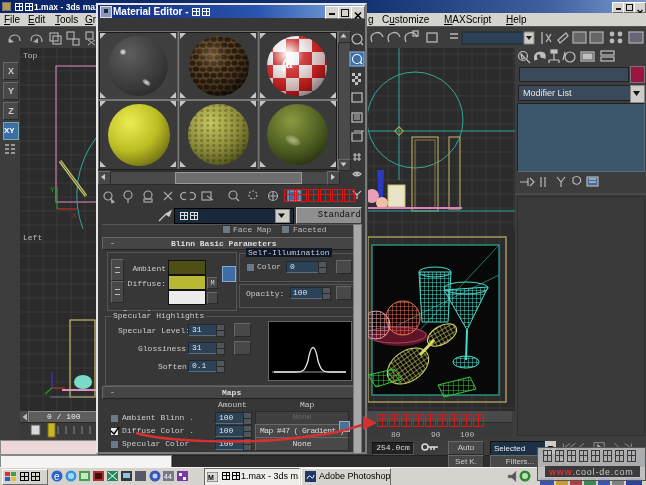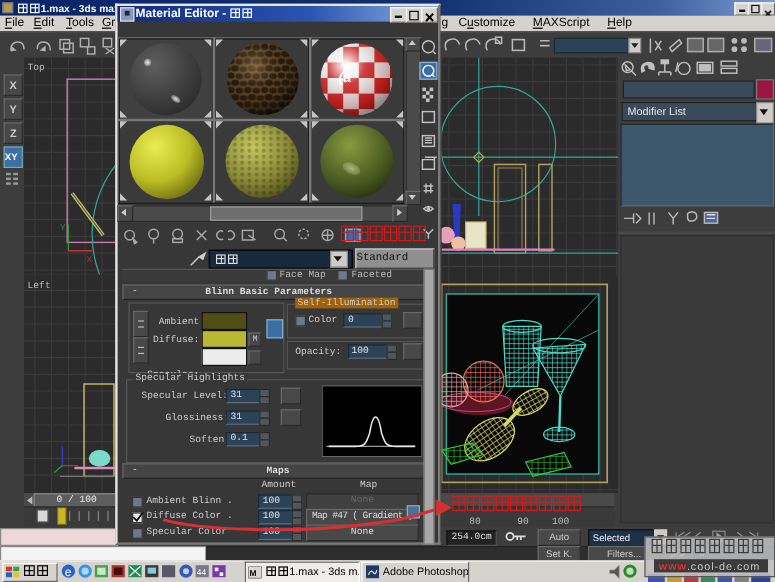--- a/index.html
+++ b/index.html
@@ -554,34 +554,34 @@
 </div>
 
 <svg class="abs" style="left:155px;top:208px" width="24" height="16">
       <path d="M4 13 l7 -7 m0 0 l5 -3 l-2 5 z" stroke="#ccc" fill="#ccc" stroke-width="1.2"></path>
     </svg>
 <div class="abs" style="left:174px;top:208px;width:114px;height:14px;background:#17293a;border:1px solid #000;color:#fff;font-size:9px;line-height:14px;padding-left:4px"><span class="cj sm" style="color:#ddd"></span><span class="cj sm" style="color:#ddd"></span></div>
 <div class="abs" style="left:275px;top:209px;width:13px;height:12px;background:#cfcbc6;border:1px solid #888"></div>
 <svg class="abs" style="left:275px;top:209px" width="13" height="12">
       <path d="M3 4.5 l3.5 4.5 l3.5 -4.5 z" fill="#111"></path>
     </svg>
-<div class="abs mono" style="left:296px;top:207px;width:64px;height:15px;color:#111;font-size:9px;text-align:left;line-height:15px;background:#8f8f8f;border:1px solid;border-color:#c8c8c8 #3a3a3a #3a3a3a #c8c8c8">Standard</div>
+<div class="abs mono" style="left:296px;top:207px;width:64px;height:15px;color:#111;font-size:9px;text-align:right;line-height:15px;background:#8f8f8f;border:1px solid;border-color:#c8c8c8 #3a3a3a #3a3a3a #c8c8c8">Standard</div>
 
 <div class="abs" style="left:102px;top:224px;width:256px;height:10px;background:#3a3a3a;border-top:1px solid #555"></div>
 <div class="abs mono" style="left:233px;top:225px;color:#bbb;font-size:8px">Face Map</div>
 <div class="abs mono" style="left:293px;top:225px;color:#bbb;font-size:8px">Faceted</div>
 <div class="abs" style="left:222px;top:225px;width:7px;height:7px;background:#6a7a8a;border:1px solid #333"></div>
 <div class="abs" style="left:281px;top:225px;width:7px;height:7px;background:#6a7a8a;border:1px solid #333"></div>
 
 <div class="abs" style="left:102px;top:237px;width:252px;height:11px;background:#454545;border:1px solid;border-color:#666 #222 #222 #666"></div>
 <div class="abs mono" style="left:110px;top:238px;color:#ddd;font-size:8px">-</div>
 <div class="abs mono" style="left:171px;top:239px;color:#ddd;font-size:8px;font-weight:bold">Blinn Basic Parameters</div>
 
 <div class="abs" style="left:239px;top:253px;width:119px;height:27px;border:1px solid #555"></div>
-<div class="abs mono" style="left:246px;top:248px;color:#ccc;font-size:8px;background:#a16207;padding:0 2px">Self-Illumination</div>
+<div class="abs mono" style="left:246px;top:248px;color:#ccc;font-size:8px;background:#0f172a;padding:0 2px">Self-Illumination</div>
 <div class="abs" style="left:246px;top:263px;width:7px;height:7px;background:#6a7a8a;border:1px solid #333"></div>
 <div class="abs mono" style="left:257px;top:262px;color:#ccc;font-size:8px">Color</div>
 <div class="abs field mono" style="left:286px;top:261px;width:30px;height:10px;font-size:8px;padding-left:3px">0</div>
 <div class="abs spin" style="left:318px;top:261px"></div>
     <div class="abs spin" style="left:318px;top:267px"></div>
 <div class="abs dkbtn" style="left:336px;top:260px;width:14px;height:12px"></div>
 
 <div class="abs" style="left:239px;top:284px;width:119px;height:22px;border:1px solid #555"></div>
 <div class="abs mono" style="left:246px;top:289px;color:#ccc;font-size:8px">Opacity:</div>
 <div class="abs field mono" style="left:290px;top:287px;width:30px;height:10px;font-size:8px;padding-left:2px">100</div>

